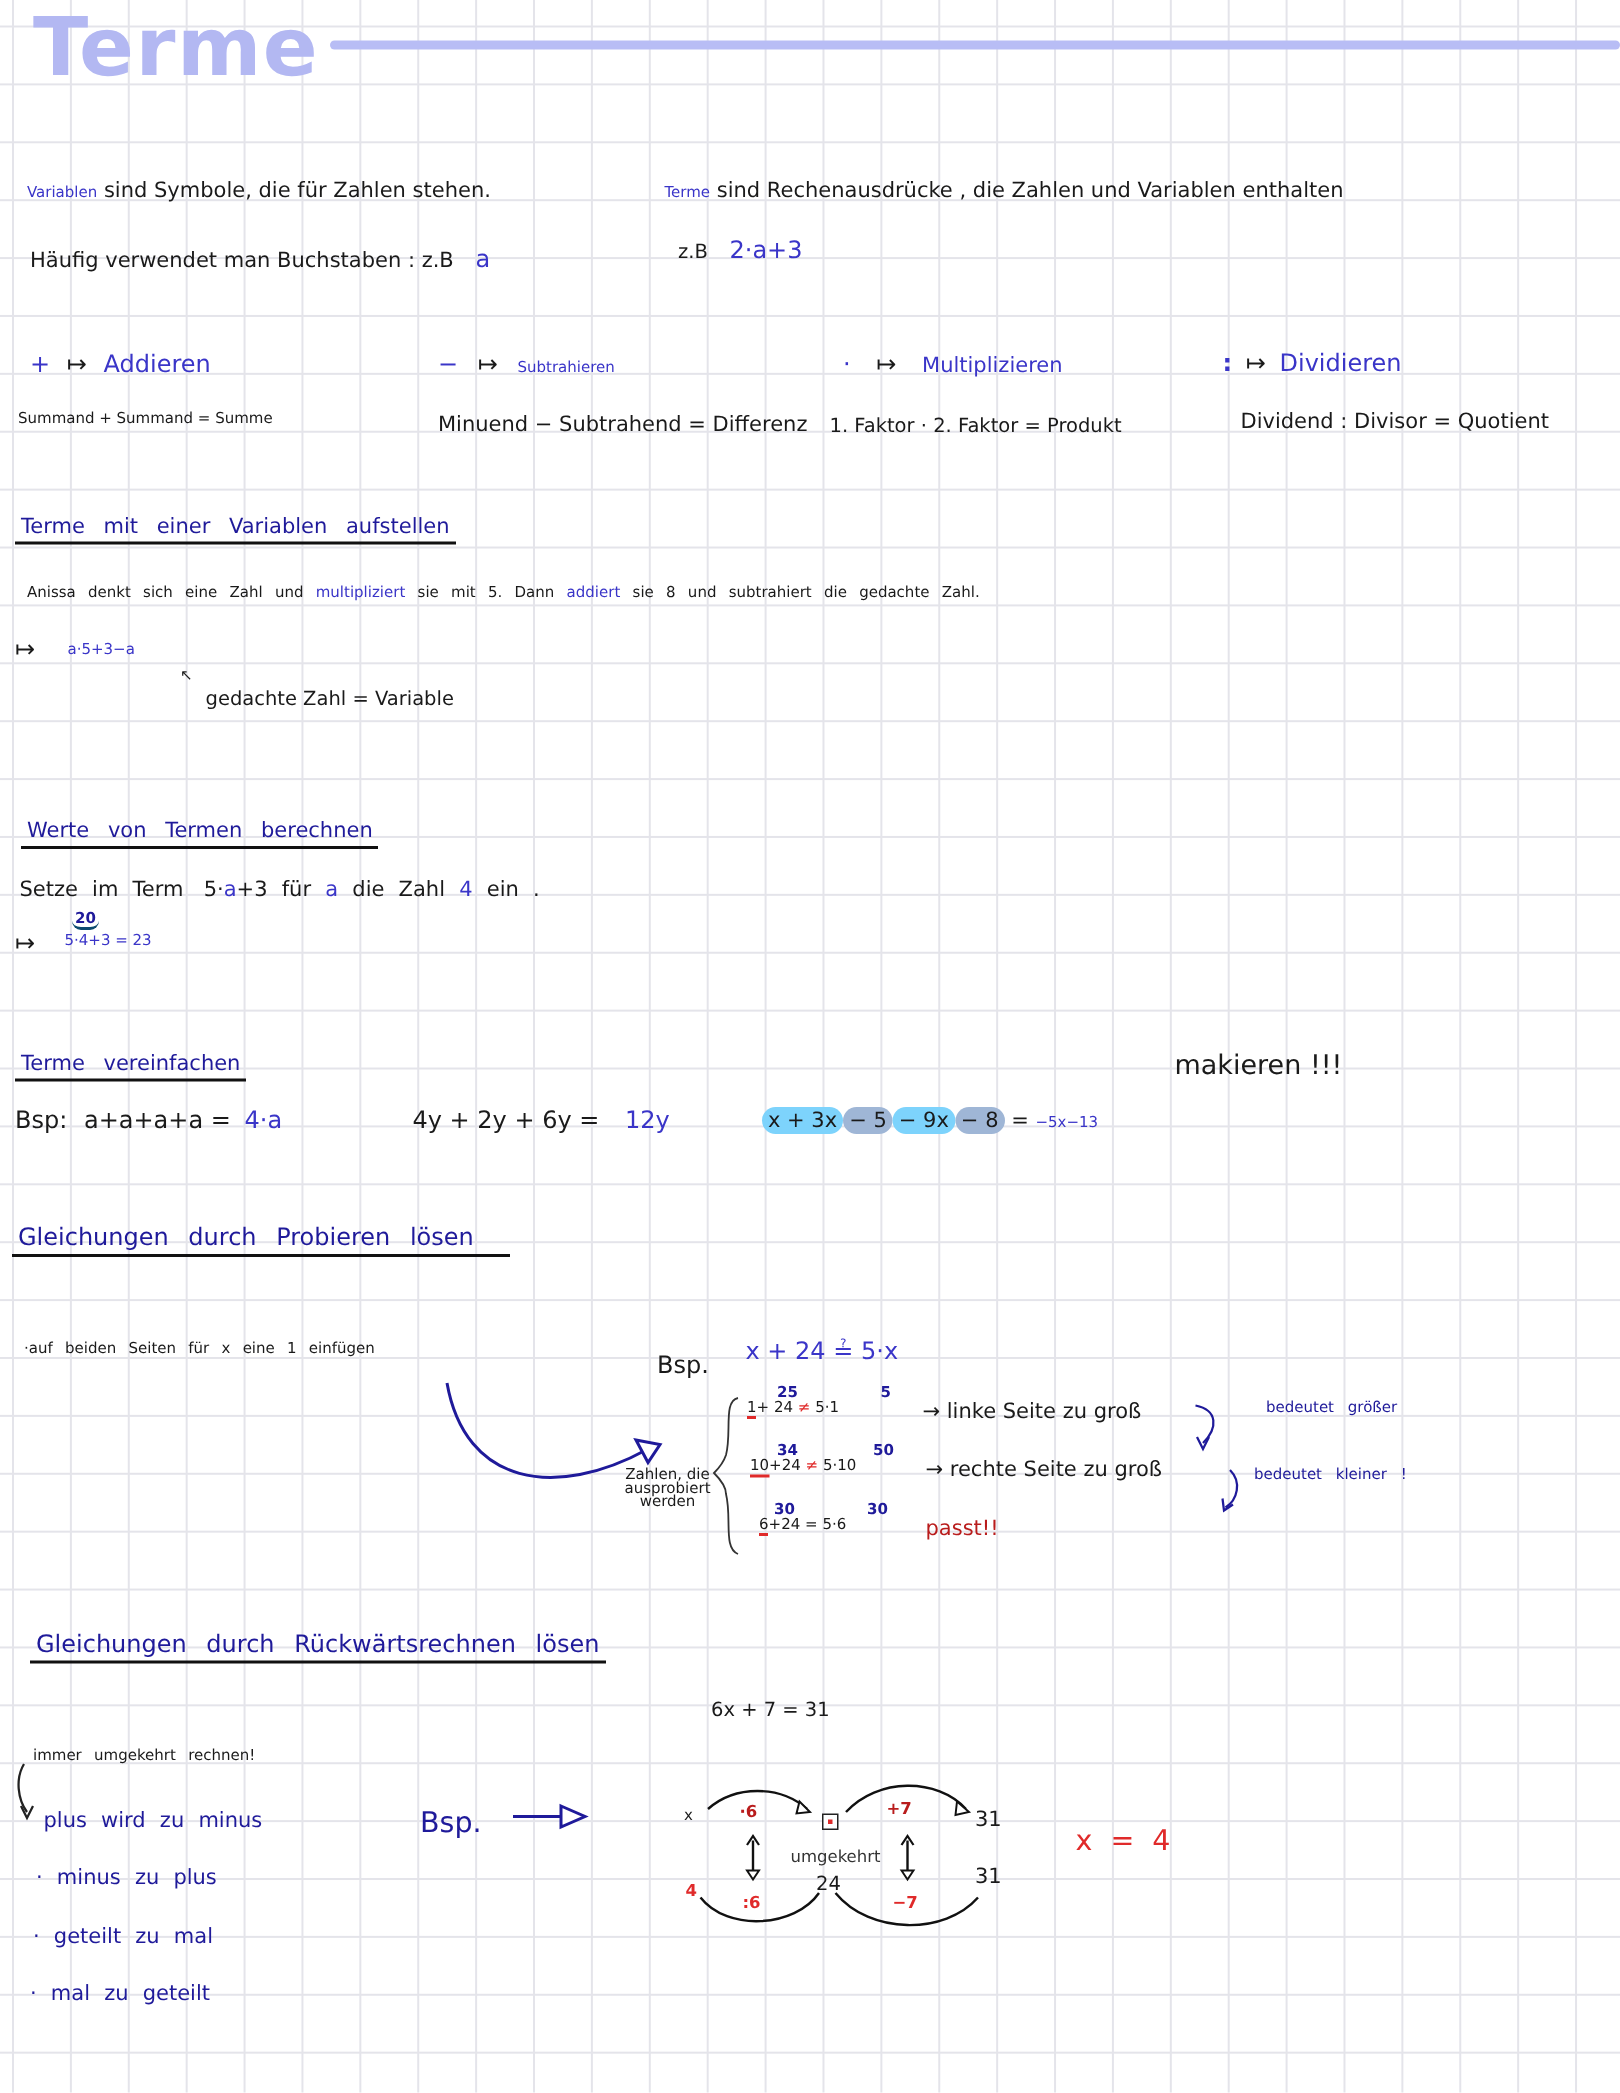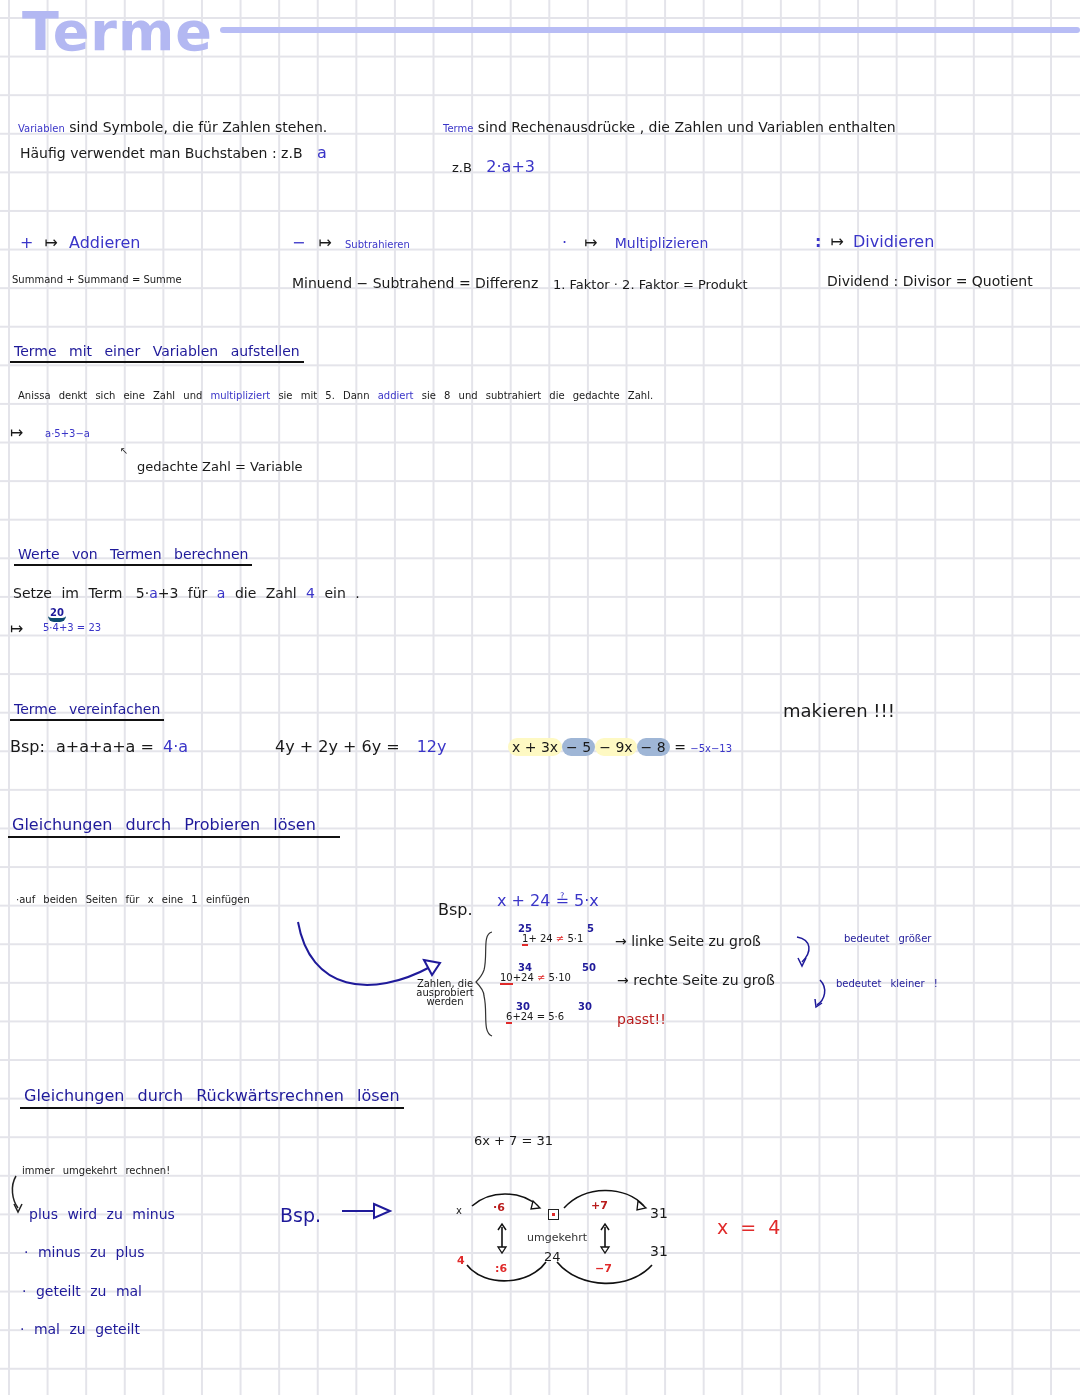--- a/index.html
+++ b/index.html
@@ -32,41 +32,41 @@
     color: #b3b8f2; letter-spacing: 1px; font-family: "DejaVu Sans", sans-serif;
   }
   .title-line { position: absolute; left: 220px; top: 27px; width: 860px; height: 6px; background: #b8bdf5; border-radius: 3px; }
 
   .heading {
     font-size: 14px; color: #1f1a9a; word-spacing: 8px;
     border-bottom: 2px solid #111; padding: 0 4px 2px 4px;
   }
   .heading.big { font-size: 16px; }
 
-  .hl { background: #fef9c3; border-radius: 9px; padding: 1px 4px; }
+  .hl { background: #7dd3fc; border-radius: 9px; padding: 1px 4px; }
   .hl2 { background: #9fb6d6; border-radius: 9px; padding: 1px 4px; }
 
   .underline-red { border-bottom: 2px solid #e02a2a; }
   .sup { position: absolute; font-size: 10px; font-weight: bold; color: #1f1a9a; }
 
   svg { position: absolute; overflow: visible; }
   .small-box { position: absolute; width: 9px; height: 9px; border: 1.5px solid #222; background: #fff; }
   .small-box::after { content: ""; position: absolute; left: 3px; top: 3px; width: 3px; height: 3px; background: #e02a2a; }
 </style>
 </head>
 <body>
 
 <div class="abs title">Terme</div>
 <div class="title-line"></div>
 
 <div class="abs t14" style="left:18px; top:119px;">
   <span class="blue t15">Variablen</span>
   <span>sind Symbole, die für Zahlen stehen.</span>
 </div>
-<div class="abs t14" style="left:20px; top:143px;">
+<div class="abs t14" style="left:20px; top:163px;">
   <span>Häufig verwendet man Buchstaben : z.B</span>
   <span class="blue t16" style="margin-left:10px;">a</span>
 </div>
 
 <div class="abs t14" style="left:443px; top:119px;">
   <span class="blue t15">Terme</span>
   <span>sind Rechenausdrücke , die Zahlen und Variablen enthalten</span>
 </div>
 <div class="abs t14" style="left:452px; top:157px;">
   <span class="t13">z.B</span>
@@ -118,21 +118,21 @@
 <div class="abs t14 ws" style="left:13px; top:585px;">
   <span>Setze im Term</span>
   <span style="margin-left:4px;"><span>5·</span><span class="blue">a</span><span>+3</span></span>
   <span>für</span>
   <span class="blue">a</span>
   <span>die Zahl</span>
   <span class="blue">4</span>
   <span>ein .</span>
 </div>
 <div class="abs t16" style="left:10px; top:619px;">↦</div>
-<div class="abs" style="left:48px; top:607px; font-size:10px; font-weight:bold; color:#1f1a9a; border-bottom:4px solid #0c4a6e; border-radius:0 0 6px 6px; padding:0 2px;">20</div>
+<div class="abs" style="left:48px; top:607px; font-size:10px; font-weight:bold; color:#1f1a9a; border-bottom:2px solid #0c4a6e; border-radius:0 0 6px 6px; padding:0 2px;">20</div>
 <div class="abs t15 blue" style="left:43px; top:622px;">5·4+3 = 23</div>
 
 <div class="abs heading" style="left:10px; top:701px;">Terme vereinfachen</div>
 <div class="abs" style="left:783px; top:700px; font-size:18px;">makieren !!!</div>
 
 <div class="abs t16" style="left:10px; top:737px;">
   <span>Bsp:</span>
   <span style="margin-left:6px;">a+a+a+a =</span>
   <span class="blue" style="margin-left:4px;">4·a</span>
 </div>
@@ -156,21 +156,21 @@
 
 <div class="abs t16" style="left:438px; top:900px;">Bsp.</div>
 <div class="abs t16 blue" style="left:497px; top:891px;">x + 24 ≟ 5·x</div>
 
 <div class="abs t9" style="left:410px; top:979px; width:70px; white-space:normal; text-align:center; line-height:9px;">Zahlen, die ausprobiert werden</div>
 
 <svg style="left:0; top:0;" width="1080" height="1395">
   <path d="M492 932 C 482 934, 488 955, 484 970 C 482 976, 478 980, 476 982 C 478 984, 484 990, 484 996 C 488 1012, 482 1032, 492 1036" fill="none" stroke="#333" stroke-width="1.2"></path>
 </svg>
 
-<div class="abs t15" style="left:522px; top:933px;">
+<div class="abs t15" style="left:498px; top:933px;">
   <span class="underline-red">1</span><span>+ 24</span>
   <span class="red">≠</span>
   <span>5·1</span>
 </div>
 <span class="sup" style="left:518px; top:923px;">25</span>
 <span class="sup" style="left:587px; top:923px;">5</span>
 <div class="abs t14" style="left:615px; top:933px;">→ linke Seite zu groß</div>
 
 <div class="abs t15" style="left:500px; top:972px;">
   <span class="underline-red">10</span><span>+24</span>

